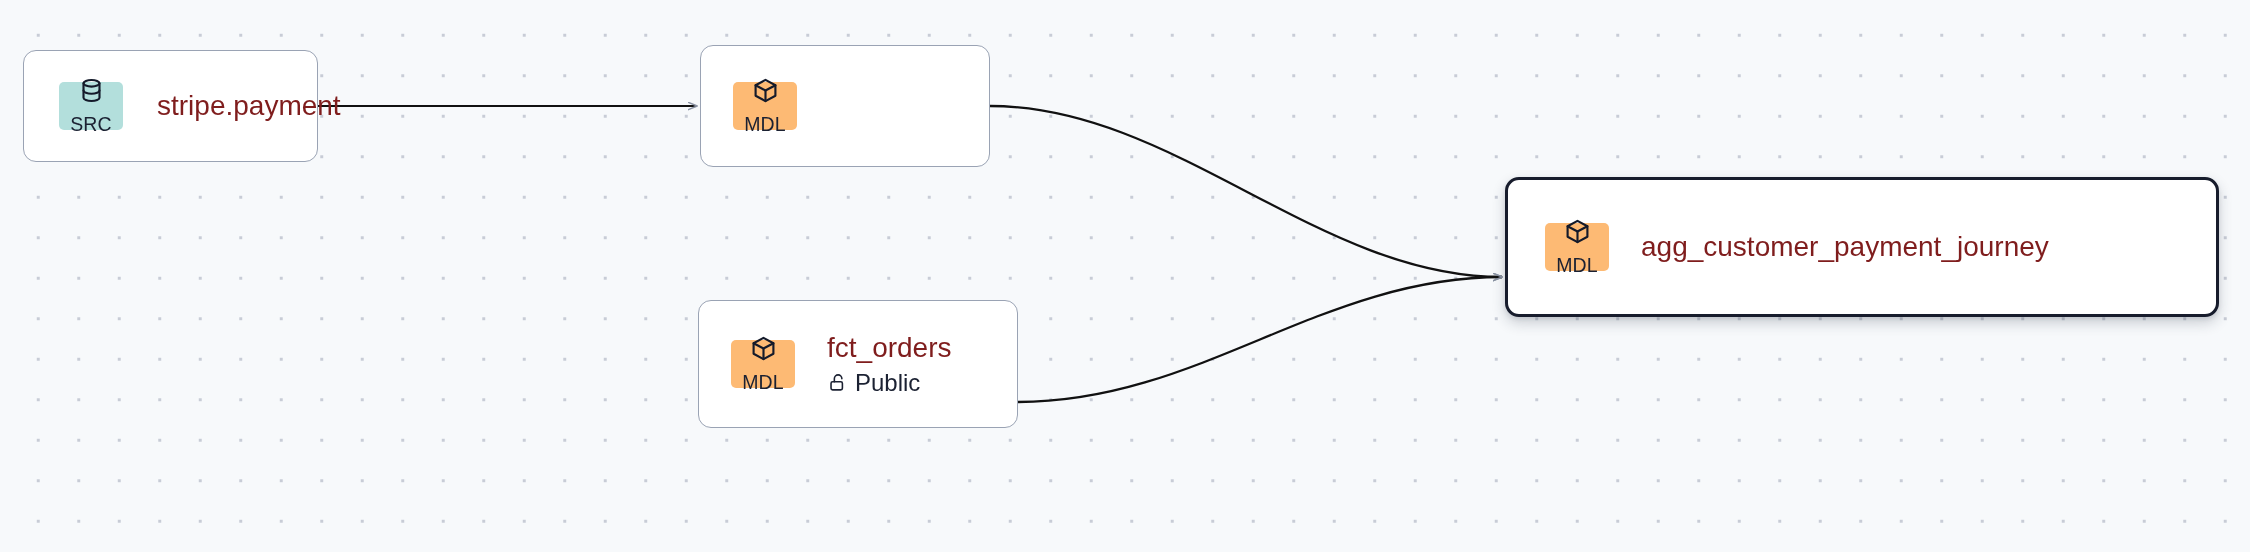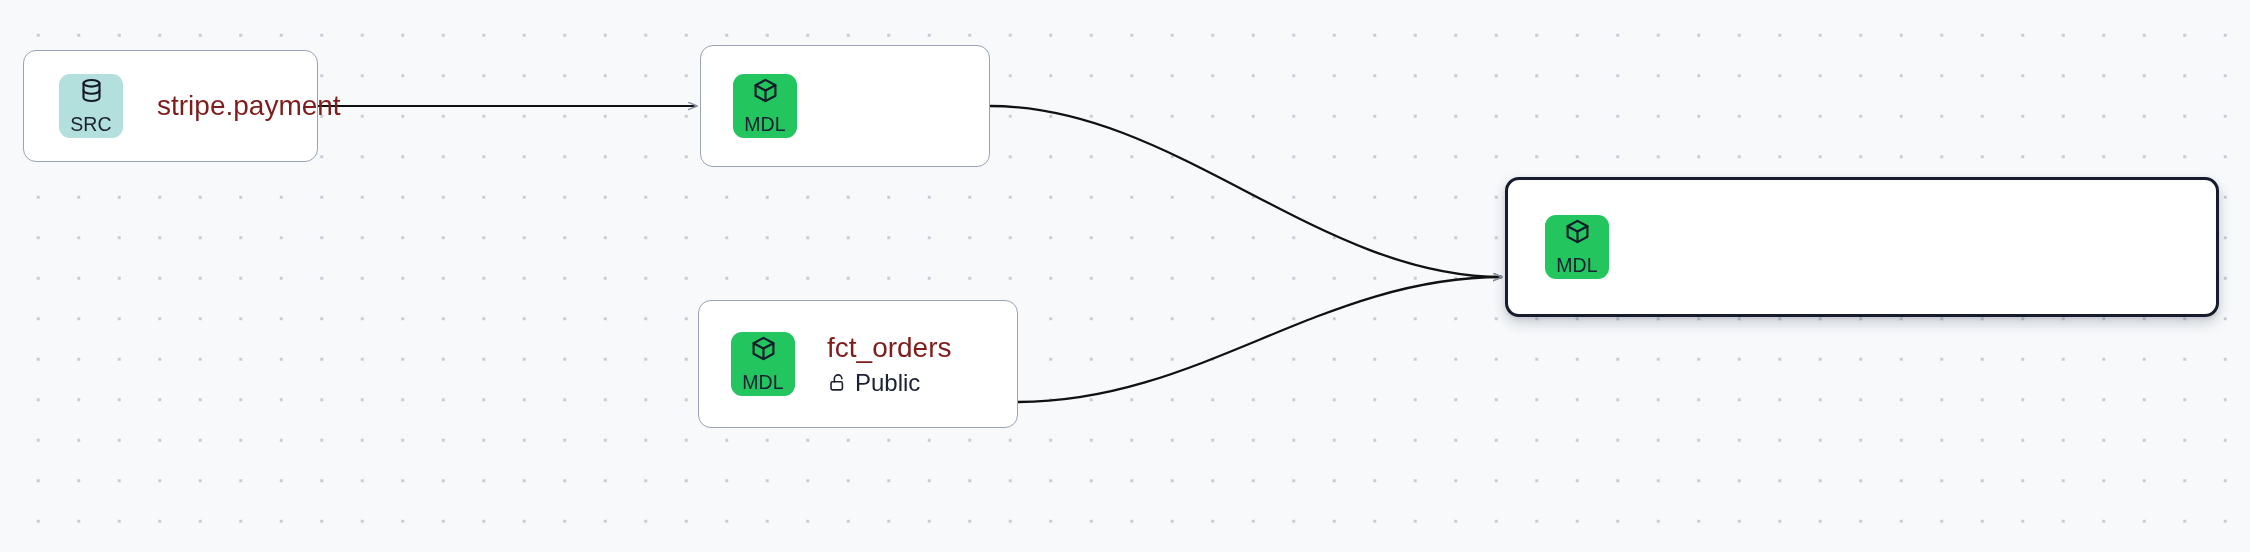--- a/index.html
+++ b/index.html
@@ -43,41 +43,41 @@
   }
   .node.selected {
     border: 3.2px solid #171c2c;
     border-radius: 14px;
     box-shadow: 0 6px 14px rgba(30,38,60,0.20), 0 2px 4px rgba(30,38,60,0.10);
   }
 
   .badge {
     flex: 0 0 auto;
     width: 64px;
-    height: 64px;
-    border-radius: 11px;
+    height: 48px;
+    border-radius: 5px;
     display: flex;
     flex-direction: column;
     align-items: center;
     justify-content: center;
     gap: 11px;
   }
   .badge .glyph {
     display: block;
     line-height: 0;
   }
   .badge .badge-label {
     font-size: 19.5px;
     line-height: 1;
     letter-spacing: 0.1px;
     color: #1b2132;
     font-family: "Liberation Sans", "DejaVu Sans", sans-serif;
   }
   .badge-src { background: #b3dfdc; }
-  .badge-mdl { background: #22c55e; }
+  .badge-mdl { background: #fdba74; }
 
   .node-text {
     display: flex;
     flex-direction: column;
     justify-content: center;
     min-width: 0;
   }
   .node-title {
     font-size: 28px;
     line-height: 1.15;
@@ -192,15 +192,18 @@
     <div class="badge badge-mdl">
       <span class="glyph">
         <svg width="27" height="27" viewBox="0 0 24 24" fill="none" stroke="#141a2a" stroke-width="1.9" stroke-linecap="round" stroke-linejoin="round">
           <path d="M12 2.6 L20.8 7.3 V16.7 L12 21.4 L3.2 16.7 V7.3 Z"></path>
           <path d="M3.2 7.3 L12 12 L20.8 7.3"></path>
           <path d="M12 12 V21.4"></path>
         </svg>
       </span>
       <span class="badge-label">MDL</span>
     </div>
+    <div class="node-text">
+      <span class="node-title">agg_customer_payment_journey</span>
+    </div>
   </div>
 
 </div>
 
 </body></html>

